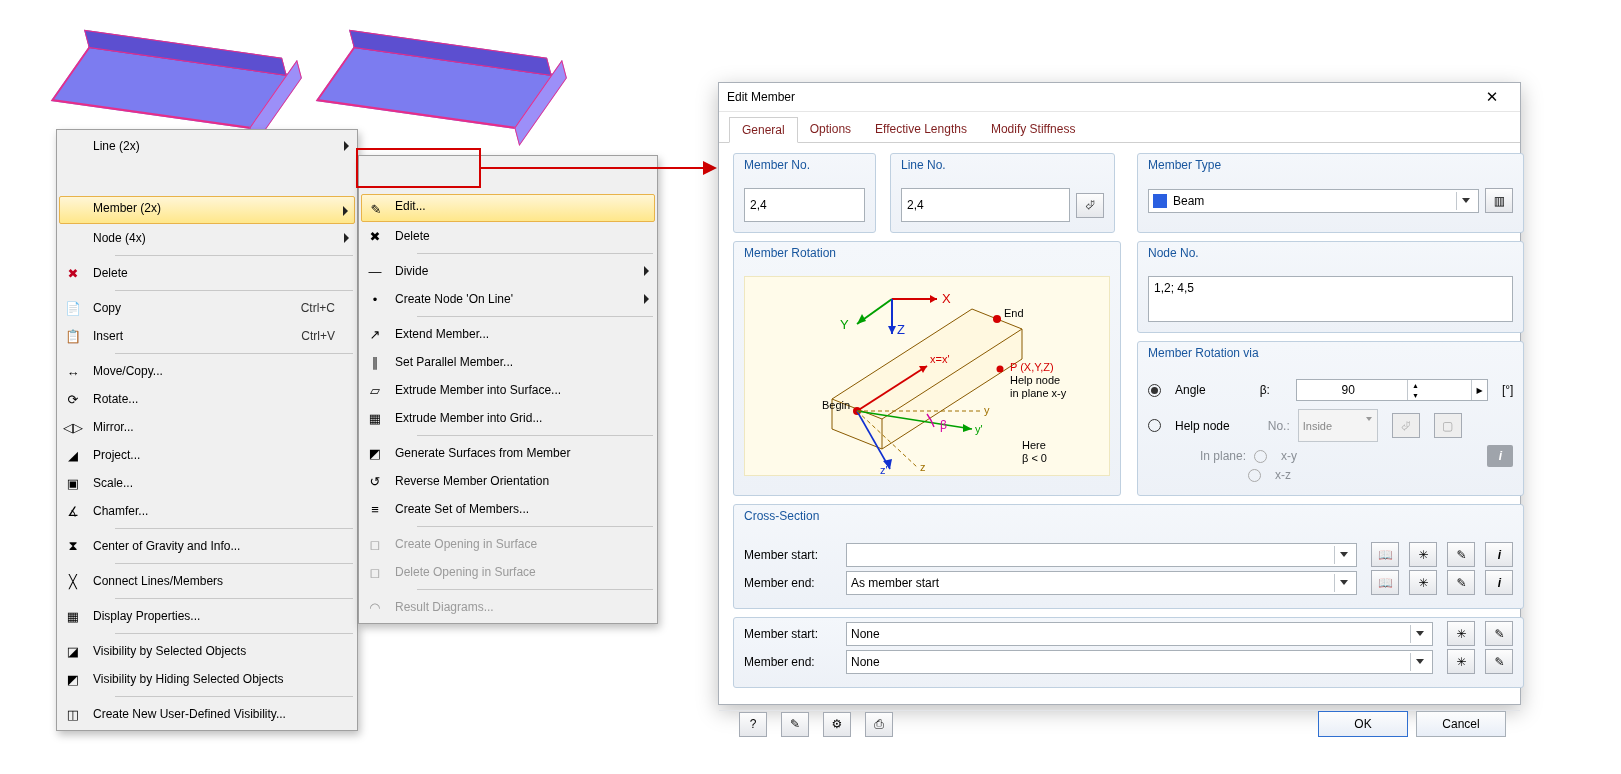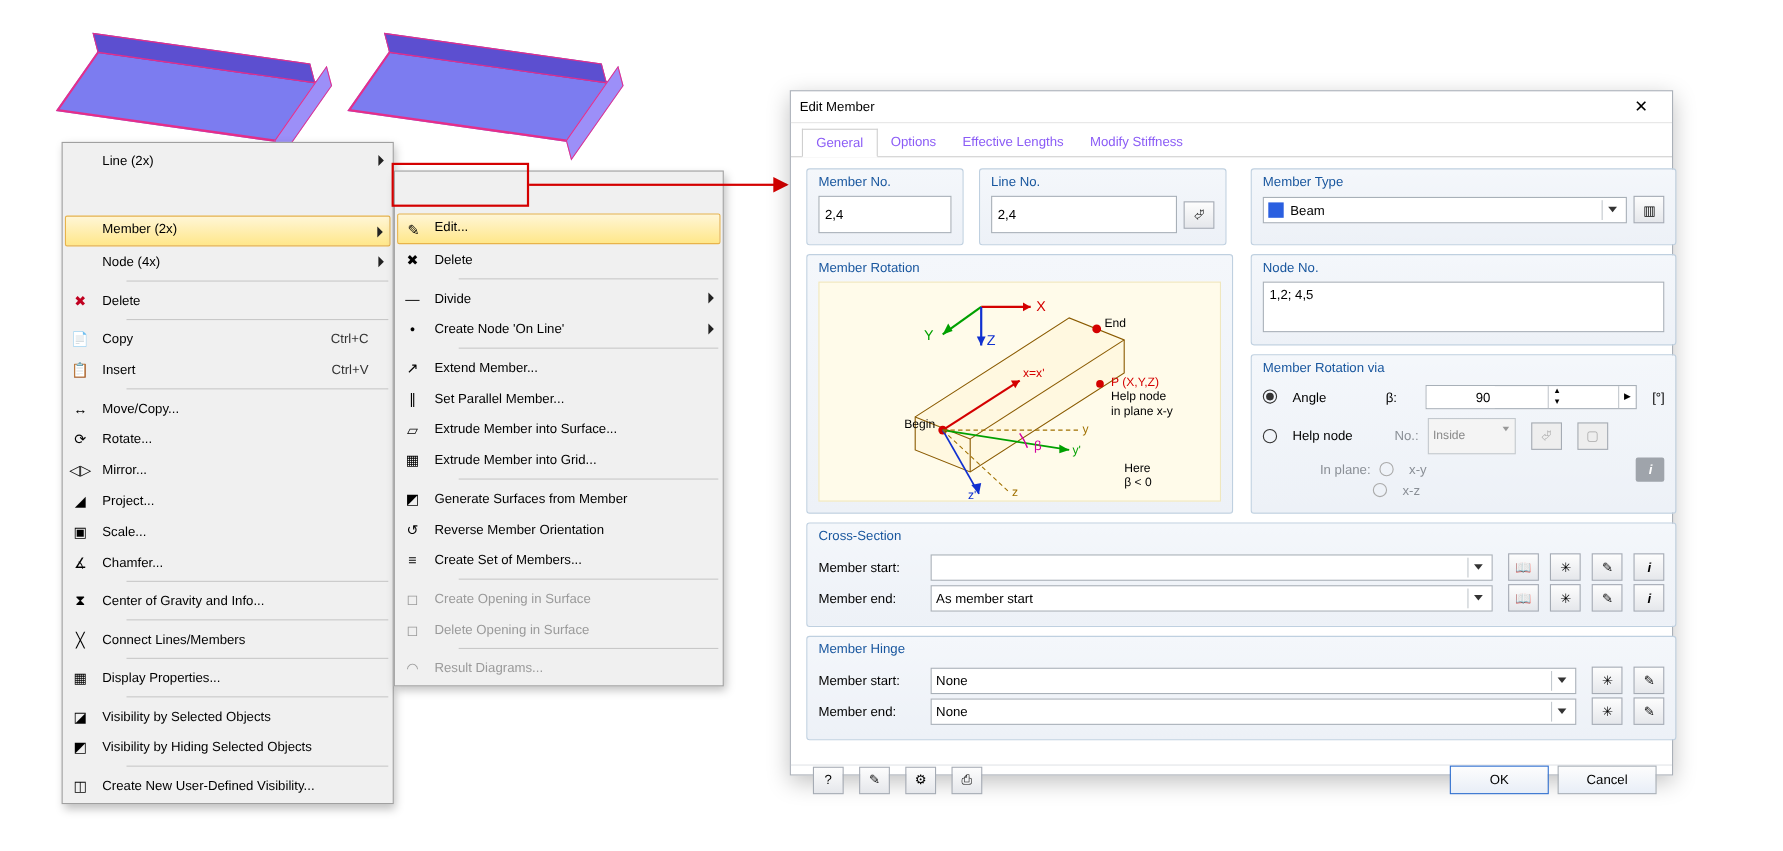--- a/index.html
+++ b/index.html
@@ -138,21 +138,21 @@
     font-size:15px;
   }
   .tabs{
     display:flex;
     padding:4px 10px 0 10px;
     gap:0;
     border-bottom:1px solid #CFCFCF;
   }
   .tab{
     padding:5px 12px;
-    color:#8b5cf6;
+    color:#7f1d1d;
     position:relative;
     top:1px;
     cursor:default;
   }
   .tab.active{
     background:#fff;
     border:1px solid #CFCFCF;
     border-bottom:1px solid #fff;
     border-radius:0;
   }
@@ -168,21 +168,21 @@
   }
   .group{
     background: linear-gradient(#F4F7FB,#EDF1F7);
     border:1px solid #BFD0E0;
     border-radius:3px;
     padding:0 10px 10px 10px;
   }
   .group .legend{
     color:#18569E;
     font-size:12px;
-    padding:4px 0 6px 0;
+    padding:4px 0 16px 0;
   }
 
   
   .span2{ grid-column:1 / span 2;}
 
   
   .row1 { display:grid; grid-template-columns: 143px 225px; gap:14px; }
   .fake-input{
     height:34px;
     background:#fff;
@@ -618,21 +618,20 @@
         <div class="btn-strip">
           <div class="btn-icon">📖</div>
           <div class="btn-icon">✳</div>
           <div class="btn-icon">✎</div>
           <div class="btn-icon" style="font-style:italic;font-weight:bold;">i</div>
         </div>
       </div>
     </div>
 
     <div class="group span2">
-      <div class="legend">Member Hinge</div>
       <div class="form-row">
         <label>Member start:</label>
         <div class="select">
           <span>None</span>
           <span class="caret"></span>
         </div>
         <div class="btn-strip">
           <div class="btn-icon">✳</div>
           <div class="btn-icon">✎</div>
         </div>

